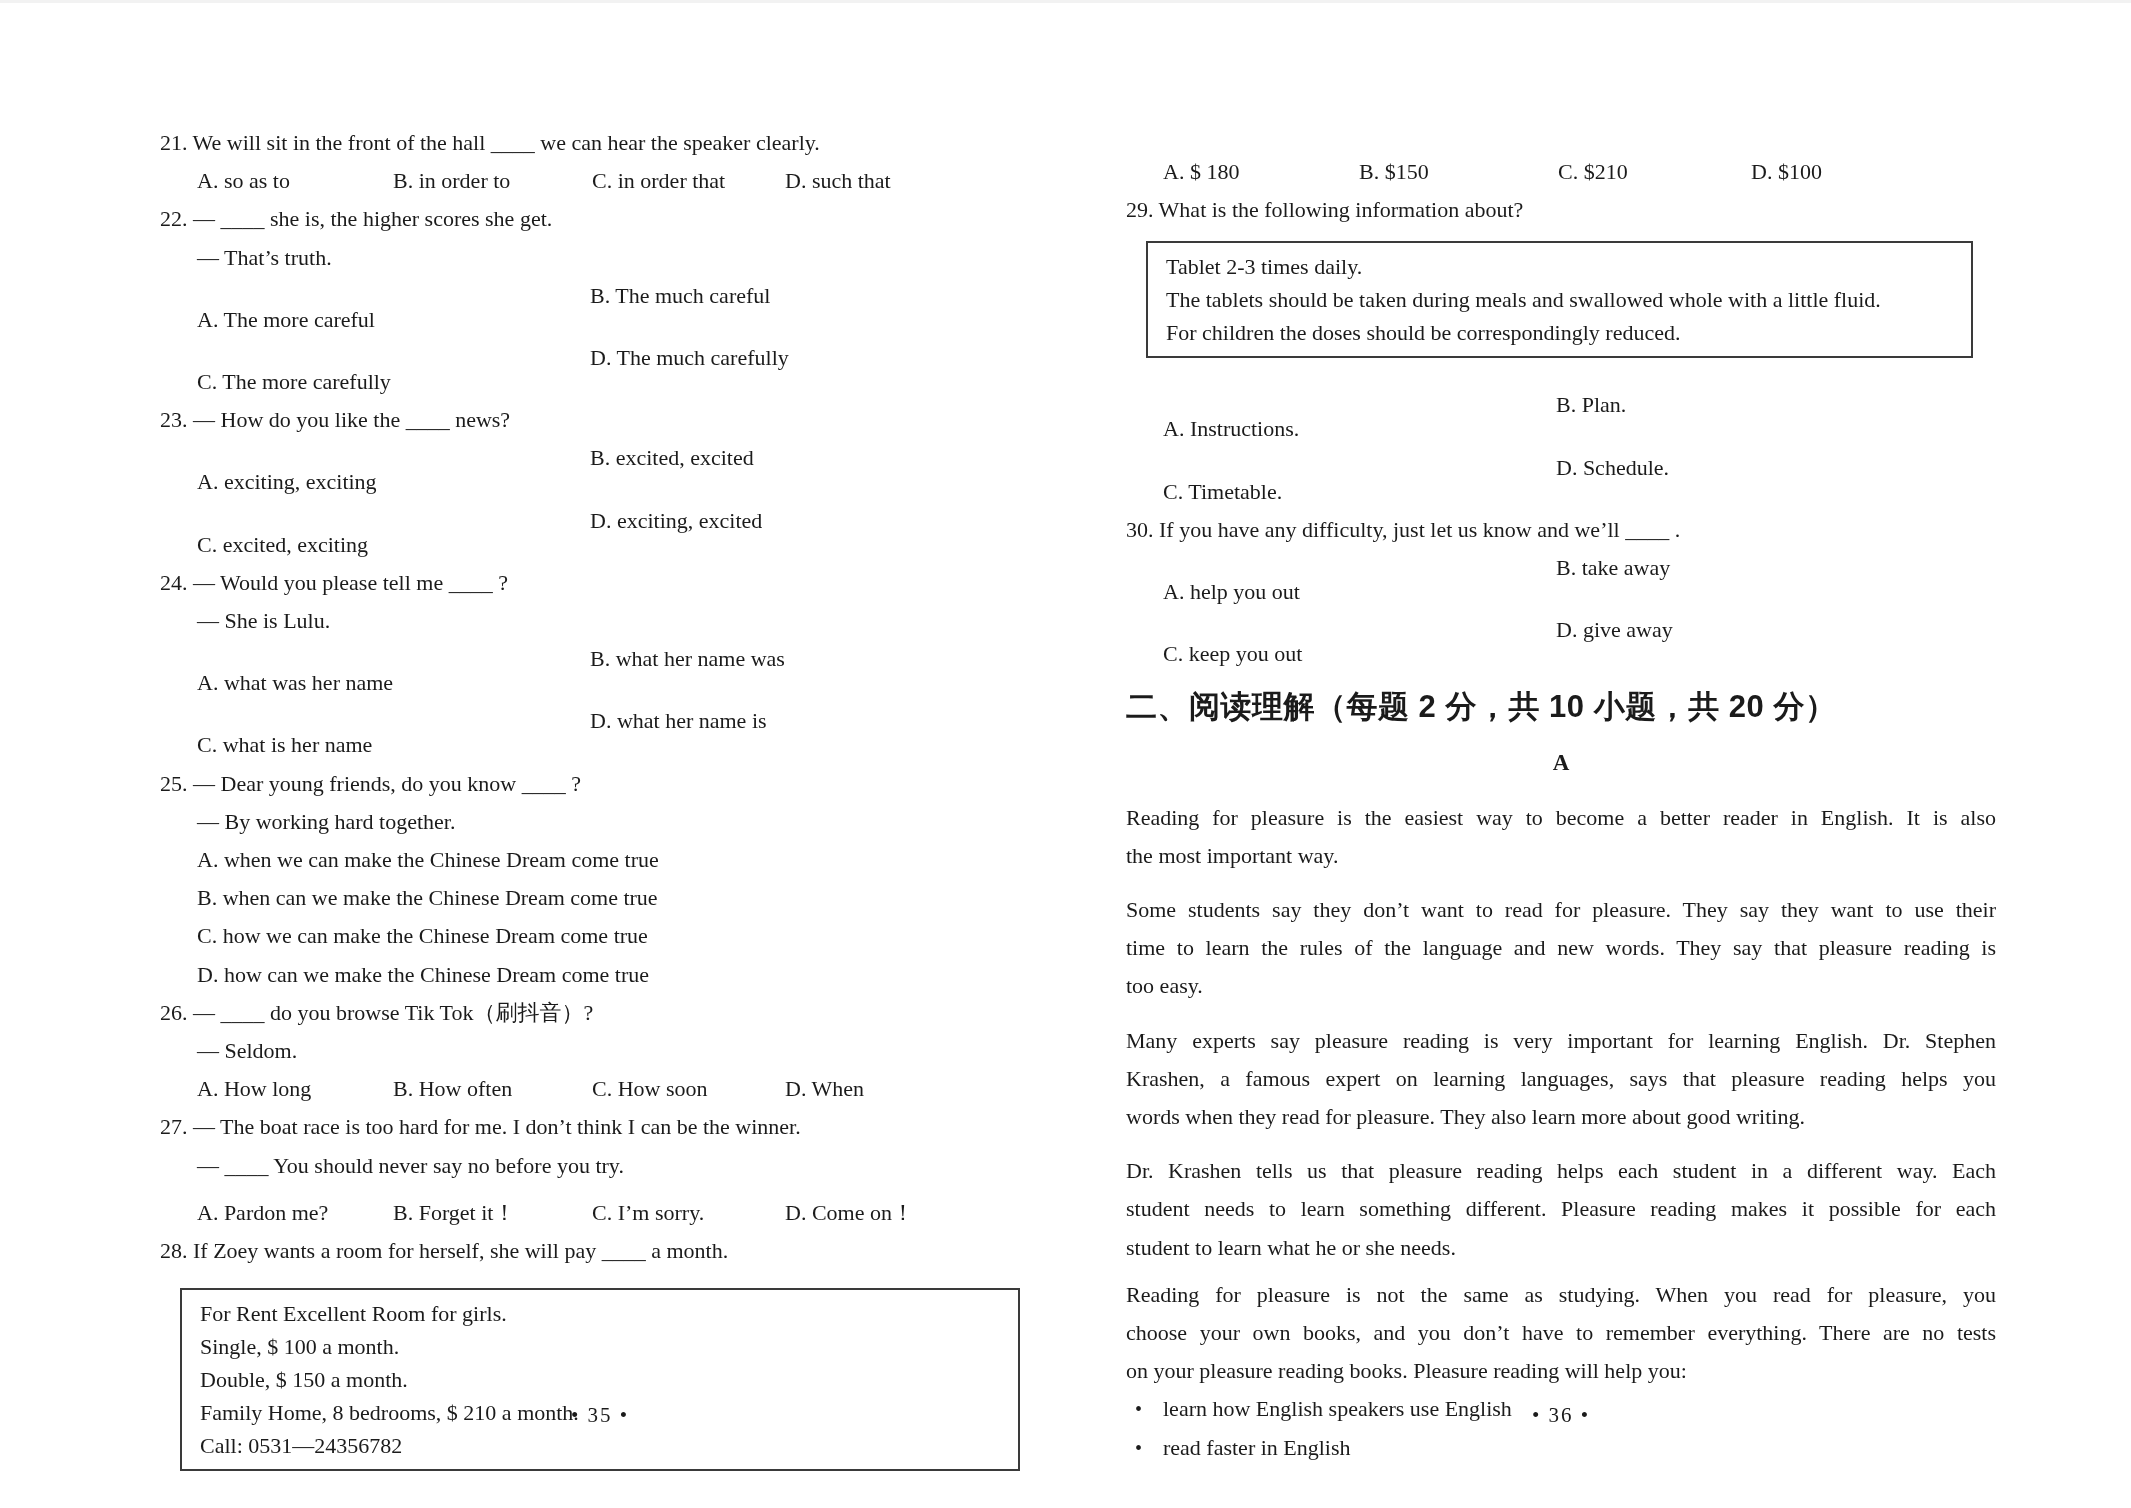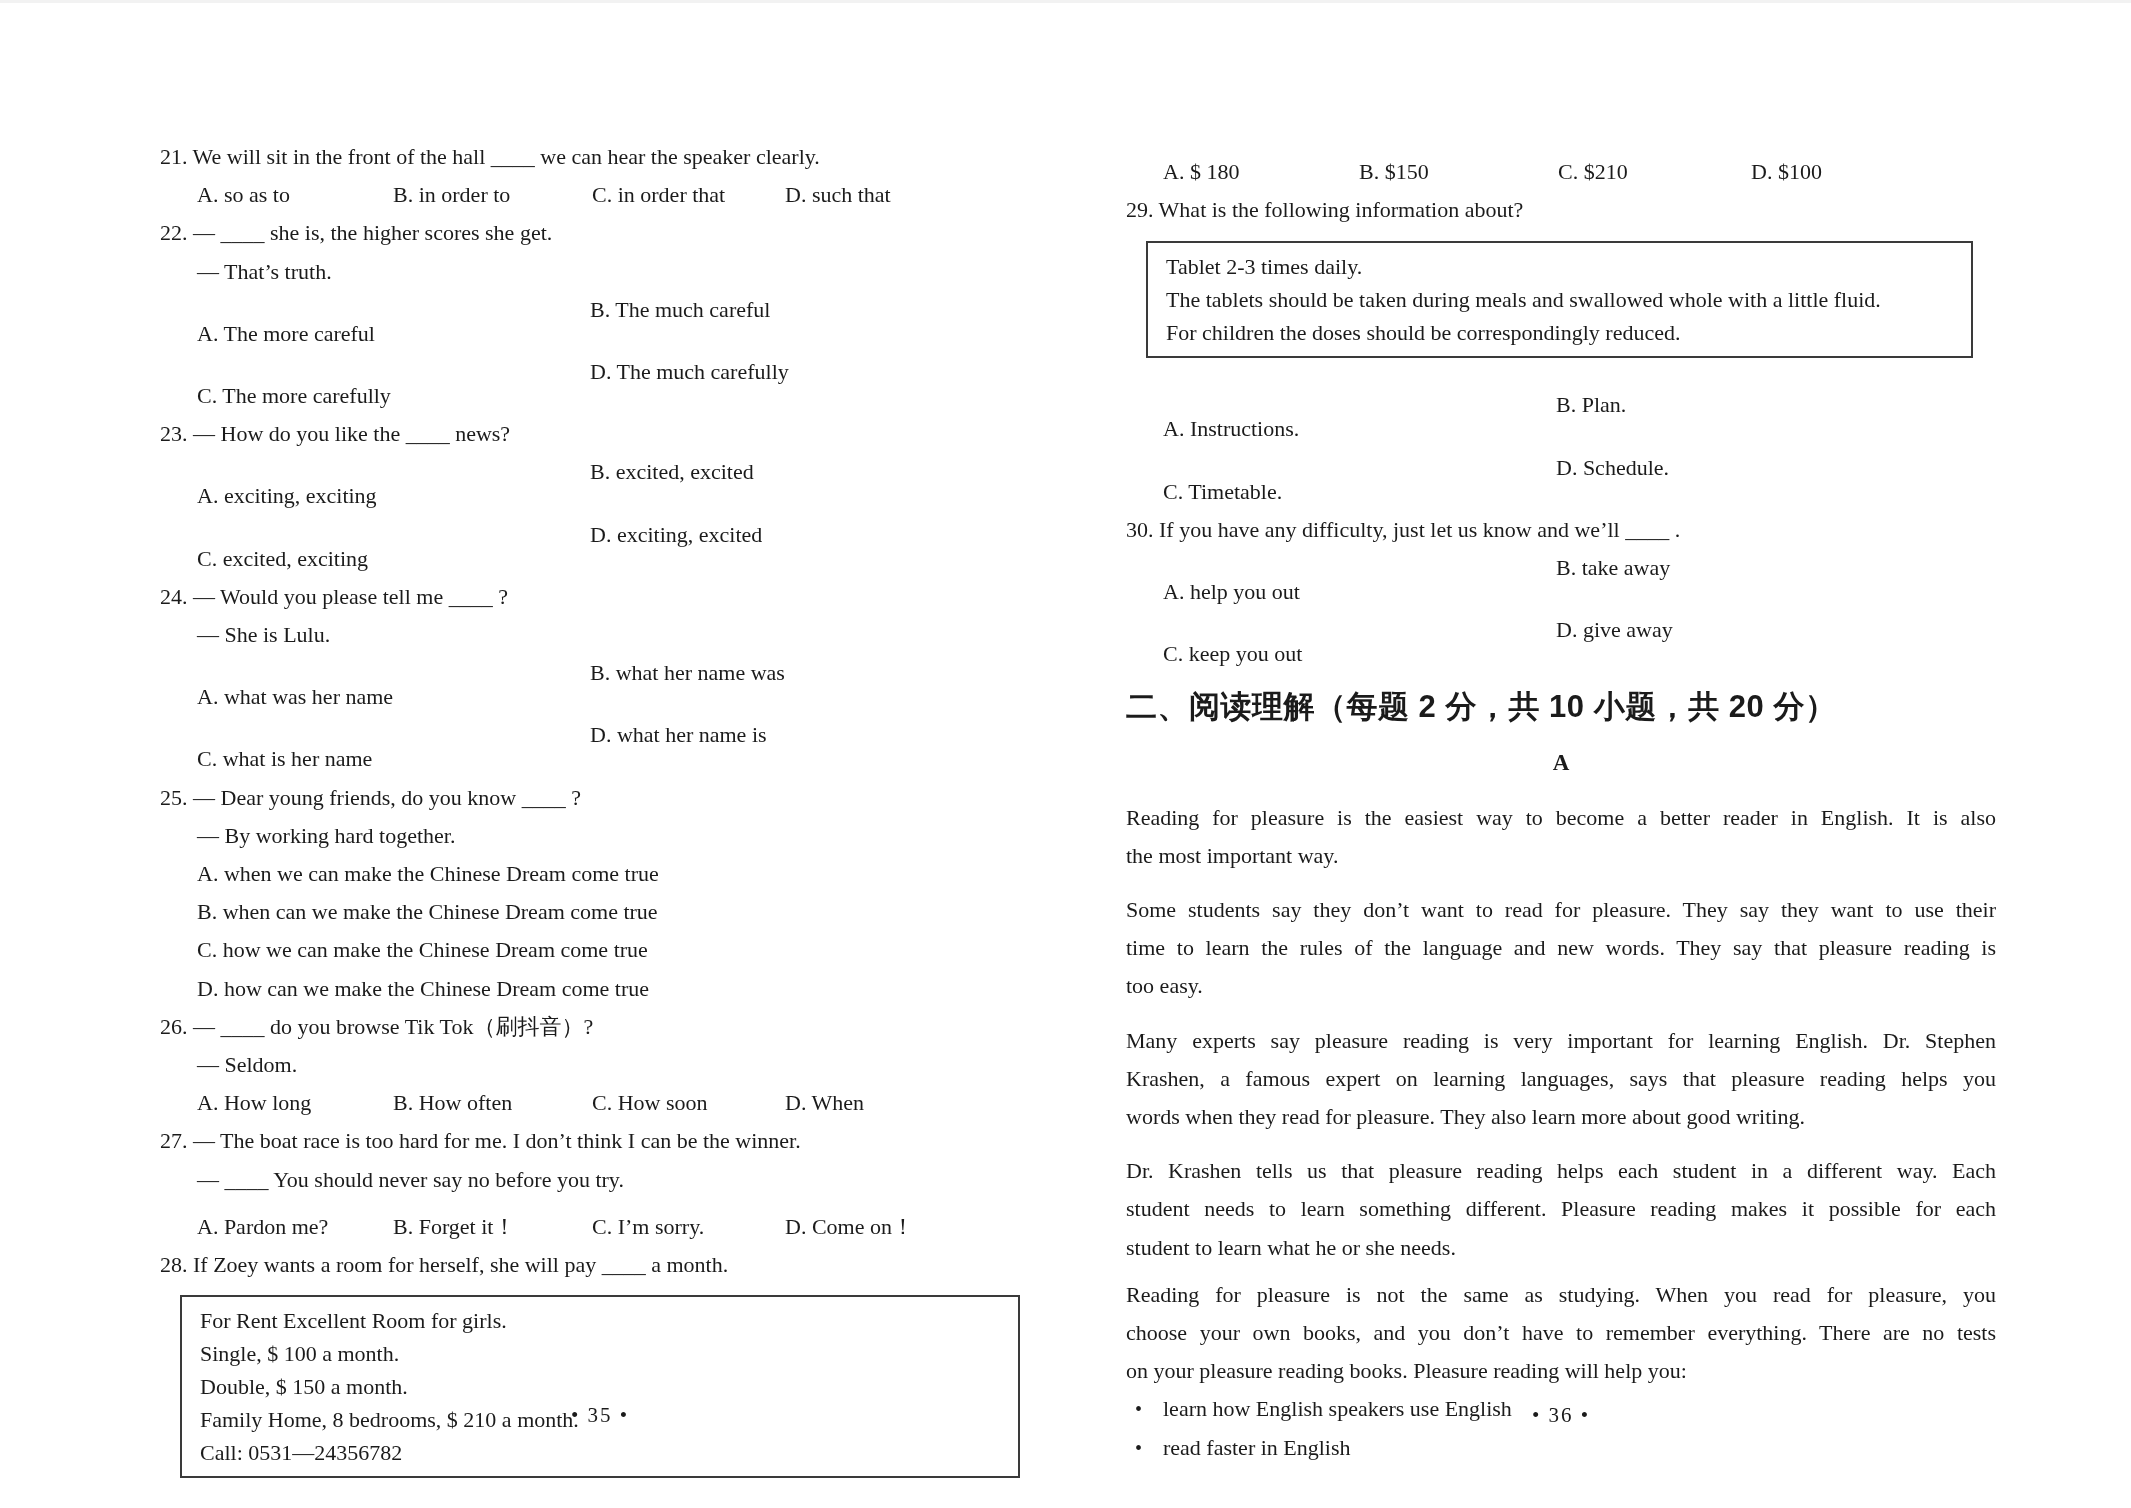--- a/index.html
+++ b/index.html
@@ -4,34 +4,34 @@
 <style>
   html,body{margin:0;padding:0;}
   body{
     width:2131px;height:1508px;position:relative;background:#ffffff;
     font-family:"Liberation Serif","DejaVu Serif",serif;
     font-size:22px;color:#1b1b1b;overflow:hidden;
     -webkit-font-smoothing:antialiased;
   }
   .top-line{position:absolute;top:0;left:0;width:2131px;height:3px;background:#f2f2f2;}
   .col{position:absolute;line-height:38.2px;}
-  #col-left{left:160px;top:138px;width:880px;}
+  #col-left{left:160px;top:124px;width:880px;}
   #col-right{left:1126px;top:153px;width:870px;}
   .qline{padding-left:0;white-space:nowrap;}
   .dline,.optfull{padding-left:37px;white-space:nowrap;}
   .optrow{padding-left:37px;white-space:nowrap;}
   .optrow.gap{margin-top:9px;}
   .opt{display:inline-block;vertical-align:top;}
   .o4-1{width:196px;}
   .o4-2{width:199px;}
   .o4-3{width:193px;}
   .o2-1{width:393px;margin-top:24px;}
   .infobox{
     border:2px solid #3a3a3a;background:#fff;
-    margin-top:11px;margin-left:20px;margin-bottom:28px;
+    margin-top:18px;margin-left:20px;margin-bottom:28px;
     padding:7px 18px;line-height:33px;box-sizing:border-box;
   }
   #col-left .infobox{width:840px;}
   #col-right .infobox{width:827px;margin-top:12px;}
   .box-line{white-space:nowrap;}
   .heading{
     font-family:"Liberation Sans","DejaVu Sans",sans-serif;
     font-weight:700;font-size:31px;line-height:44px;margin-top:12px;
     white-space:nowrap;letter-spacing:0.5px;
   }

